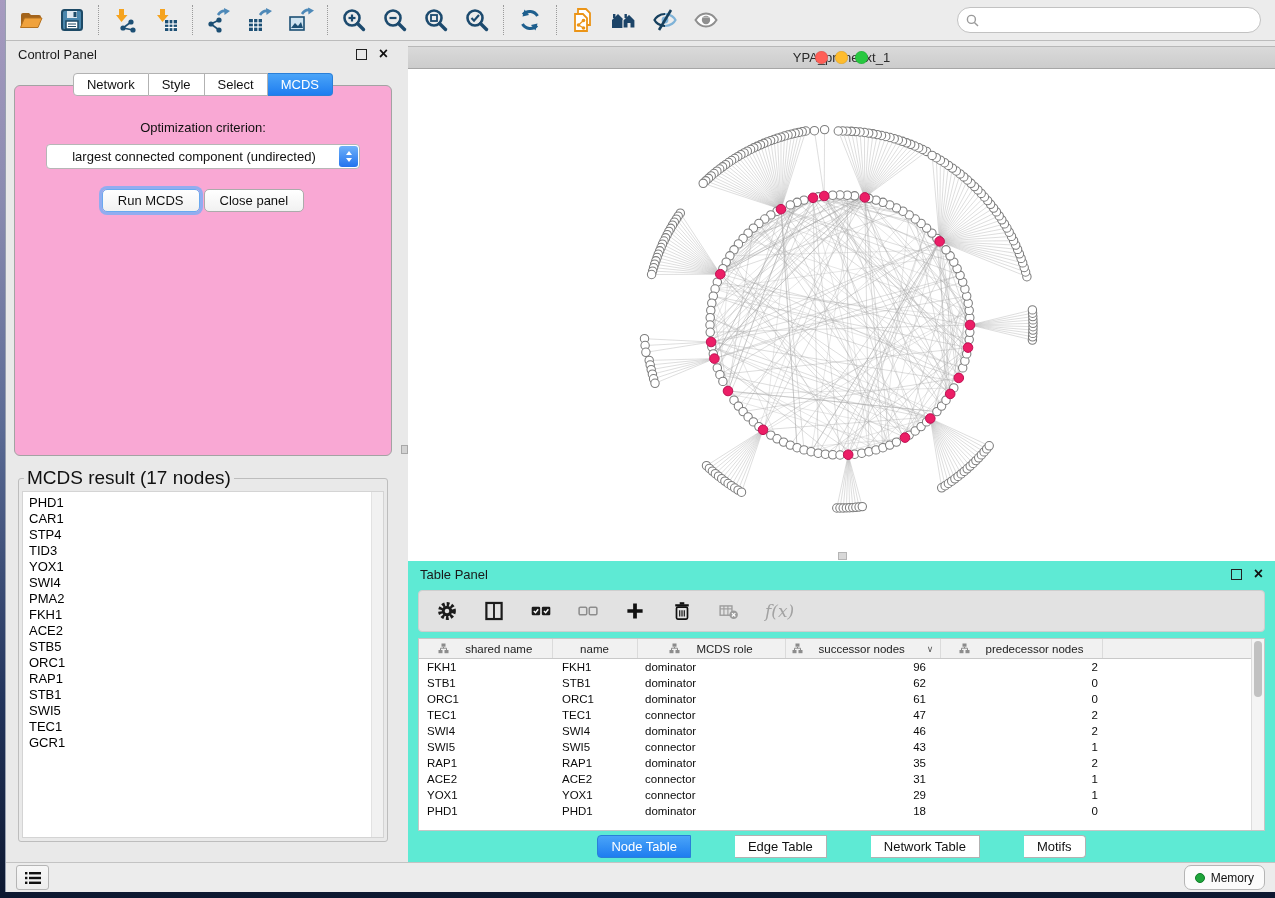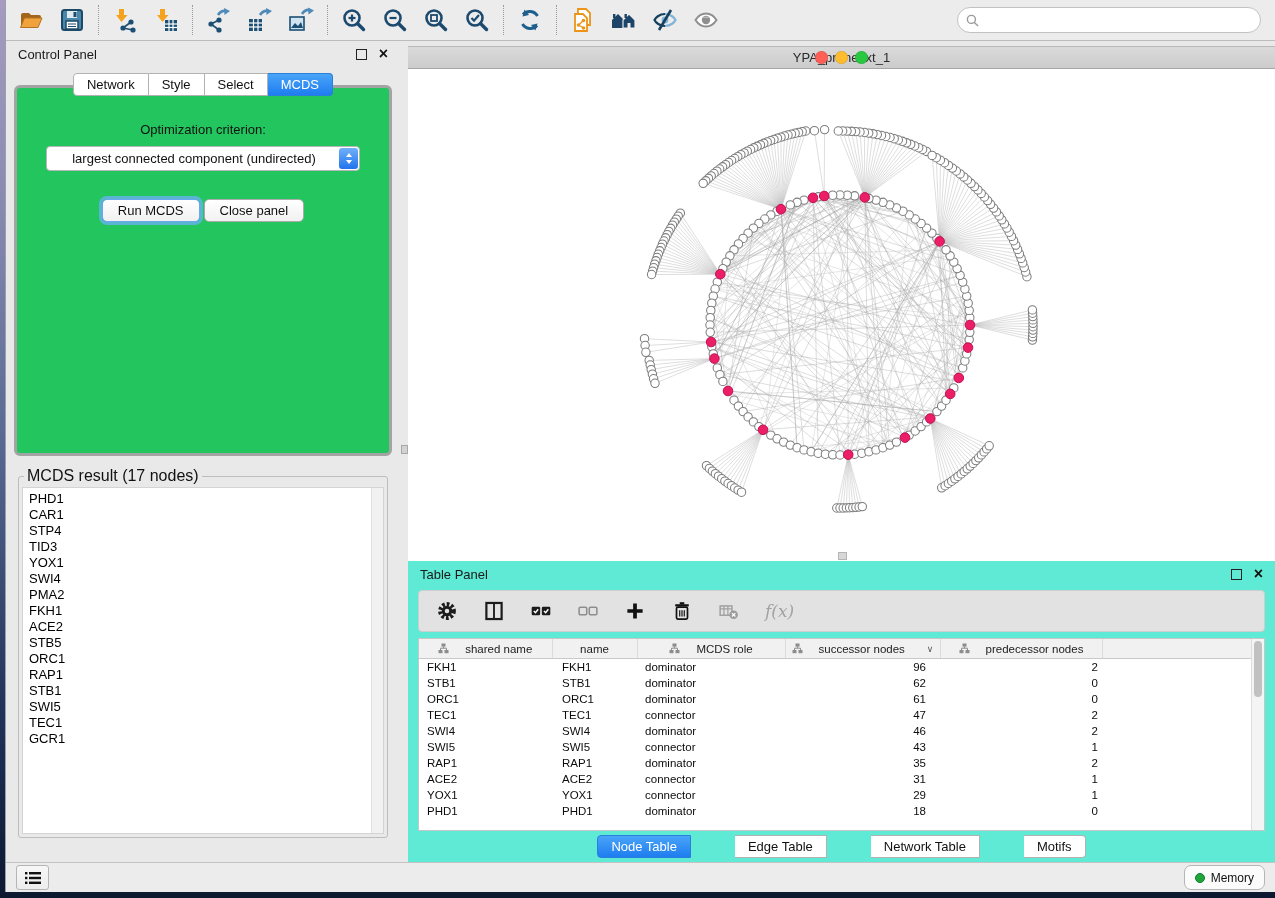--- a/index.html
+++ b/index.html
@@ -21,36 +21,36 @@
   .panel-header{height:26px;display:flex;align-items:center;padding:0 12px;font-size:13px;color:#1a1a1a;}
   .win-btns{margin-left:auto;display:flex;gap:12px;align-items:center;}
   .float-btn{width:9px;height:9px;border:1.5px solid #222;background:transparent;cursor:pointer;}
   .close-btn{font-size:16px;font-weight:bold;color:#111;line-height:12px;cursor:pointer;}
   .cp-tabs{display:flex;justify-content:center;margin-top:6px;position:relative;z-index:2;}
   .seg-tab{height:21px;line-height:21px;padding:0 13px;background:#fff;border:1px solid #b2b2b2;border-left:none;
     font-size:13px;color:#111;cursor:pointer;white-space:nowrap;}
   .seg-tab.first{border-left:1px solid #b2b2b2;border-radius:4px 0 0 4px;}
   .seg-tab.last{border-radius:0 4px 4px 0;}
   .seg-tab.active{background:linear-gradient(#4aa4f8,#1e7df0);border-color:#2a7fd8;color:#fff;}
-  .cp-body{margin:-11px 8px 0;border:3px solid #a3a3a3;border-radius:6px;background:#22c55e;height:371px;
+  .cp-body{margin:-11px 8px 0;border:1px solid #a3a3a3;border-radius:6px;background:#f9a8d4;height:371px;
     box-sizing:border-box;padding-top:34px;text-align:center;}
   .opt-label{font-size:13px;color:#111;}
   .select{margin:9px auto 0;width:312px;height:23px;background:#fff;border:1px solid #b6b6b6;border-radius:4px;
     display:flex;align-items:center;justify-content:center;position:relative;font-size:13px;color:#111;cursor:pointer;}
   .select .val{padding-right:18px;}
   .stepper{position:absolute;right:1px;top:1px;bottom:1px;width:19px;border-radius:3px;
     background:linear-gradient(#6fb1f9,#2173ee);display:flex;flex-direction:column;align-items:center;justify-content:center;gap:3px;}
   .chev-up{width:0;height:0;border-left:3.5px solid transparent;border-right:3.5px solid transparent;border-bottom:4.5px solid #fff;}
   .chev-dn{width:0;height:0;border-left:3.5px solid transparent;border-right:3.5px solid transparent;border-top:4.5px solid #fff;}
-  .btn-row{margin-top:28px;display:flex;justify-content:center;gap:4px;}
+  .btn-row{margin-top:20px;display:flex;justify-content:center;gap:4px;}
   .btn{height:23px;padding:0 15px;background:linear-gradient(#ffffff,#f1f1f1);border:1px solid #ababab;border-radius:5px;
     font-size:13px;color:#111;font-family:inherit;cursor:pointer;}
   .btn.focused{box-shadow:0 0 0 3px rgba(110,175,250,.75);border-color:#6aa9ef;}
   fieldset.result{margin:11px 12px 0;border:1px solid #bdbdbd;border-radius:3px;padding:2px 3px 3px;background:#e9e9e9;}
-  fieldset.result legend{font-size:16px;color:#111;padding:0 3px;margin-left:2px;}
+  fieldset.result legend{font-size:19px;color:#111;padding:0 3px;margin-left:2px;}
   .result-list{background:#fff;border:1px solid #d4d4d4;height:347px;overflow:hidden;position:relative;
     padding:3px 0 0 6px;box-sizing:border-box;}
   .result-scroll{position:absolute;right:0;top:0;bottom:0;width:11px;background:#f1f1f1;border-left:1px solid #e2e2e2;}
   .result-item{font-size:13px;height:16px;line-height:16px;color:#000;cursor:default;}
   .v-splitter{width:8px;position:relative;background:#e9e9e9;cursor:col-resize;}
   .v-handle{position:absolute;top:404px;left:1px;width:5px;height:7px;background:#d2d2d2;border:1px solid #a8a8a8;}
   
   .right{flex:1;display:flex;flex-direction:column;min-width:0;}
   .net-window{height:520px;box-sizing:border-box;padding-top:5px;}
   .titlebar{height:21px;background:linear-gradient(#dadada,#cccccc);border-top:1px solid #b8b8b8;

